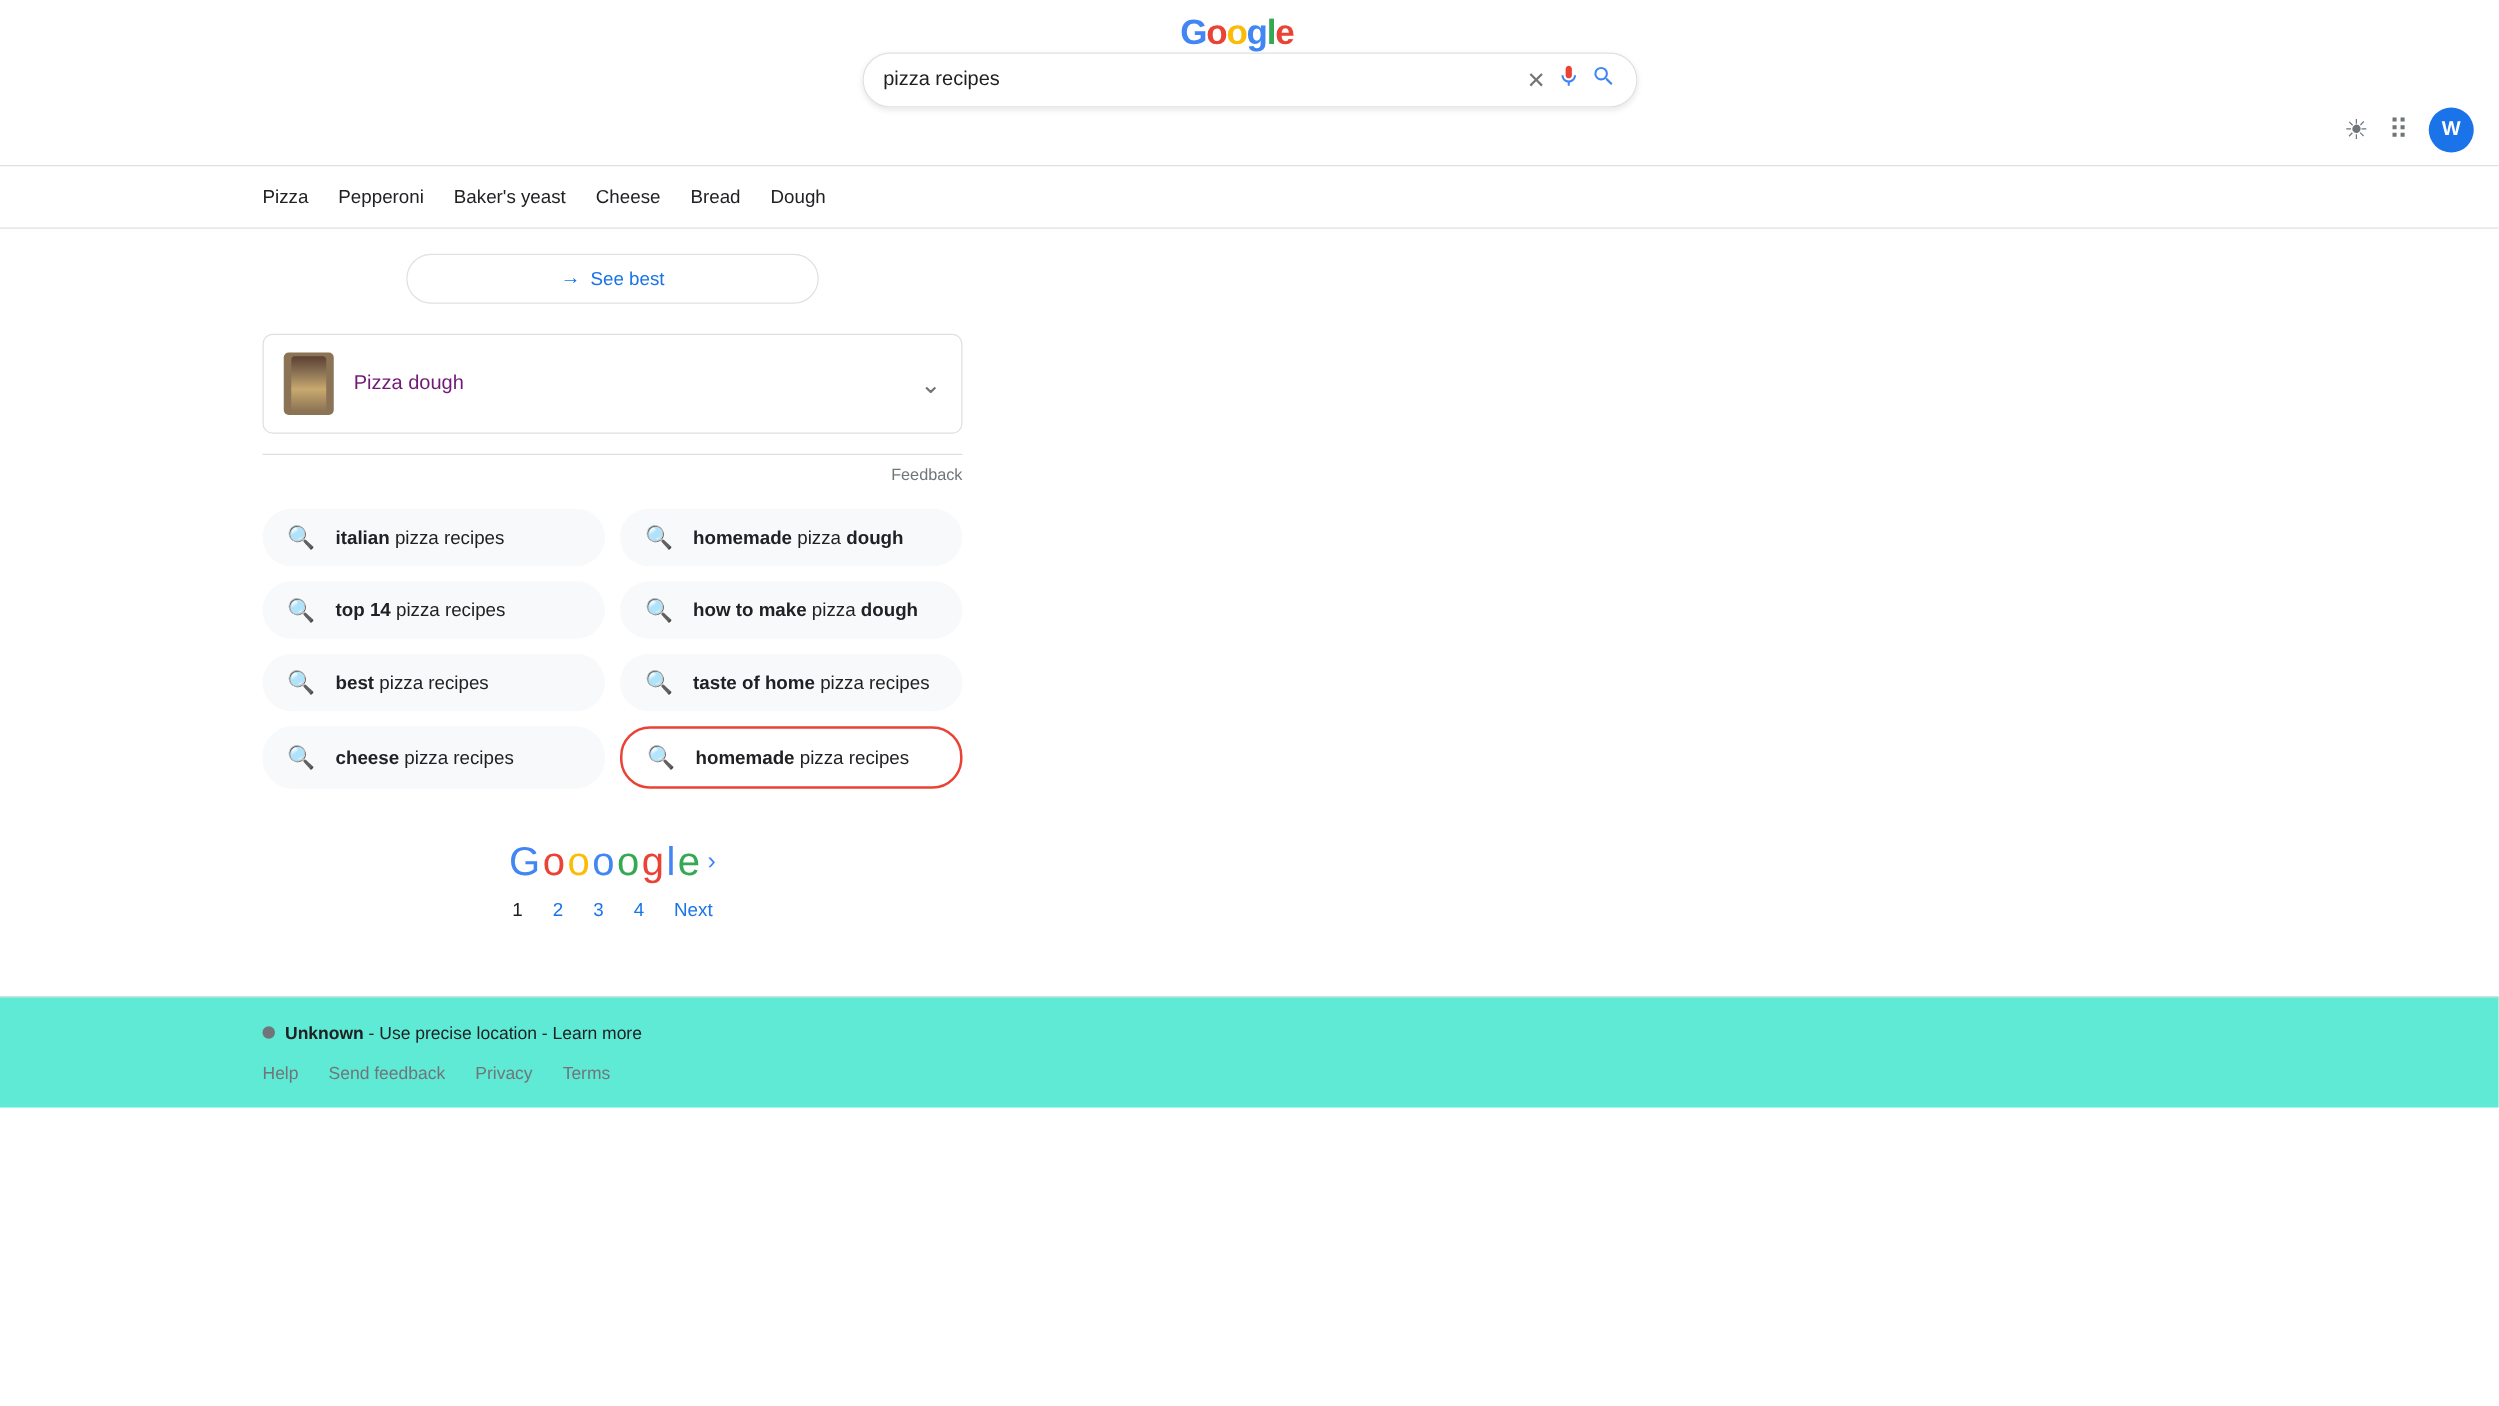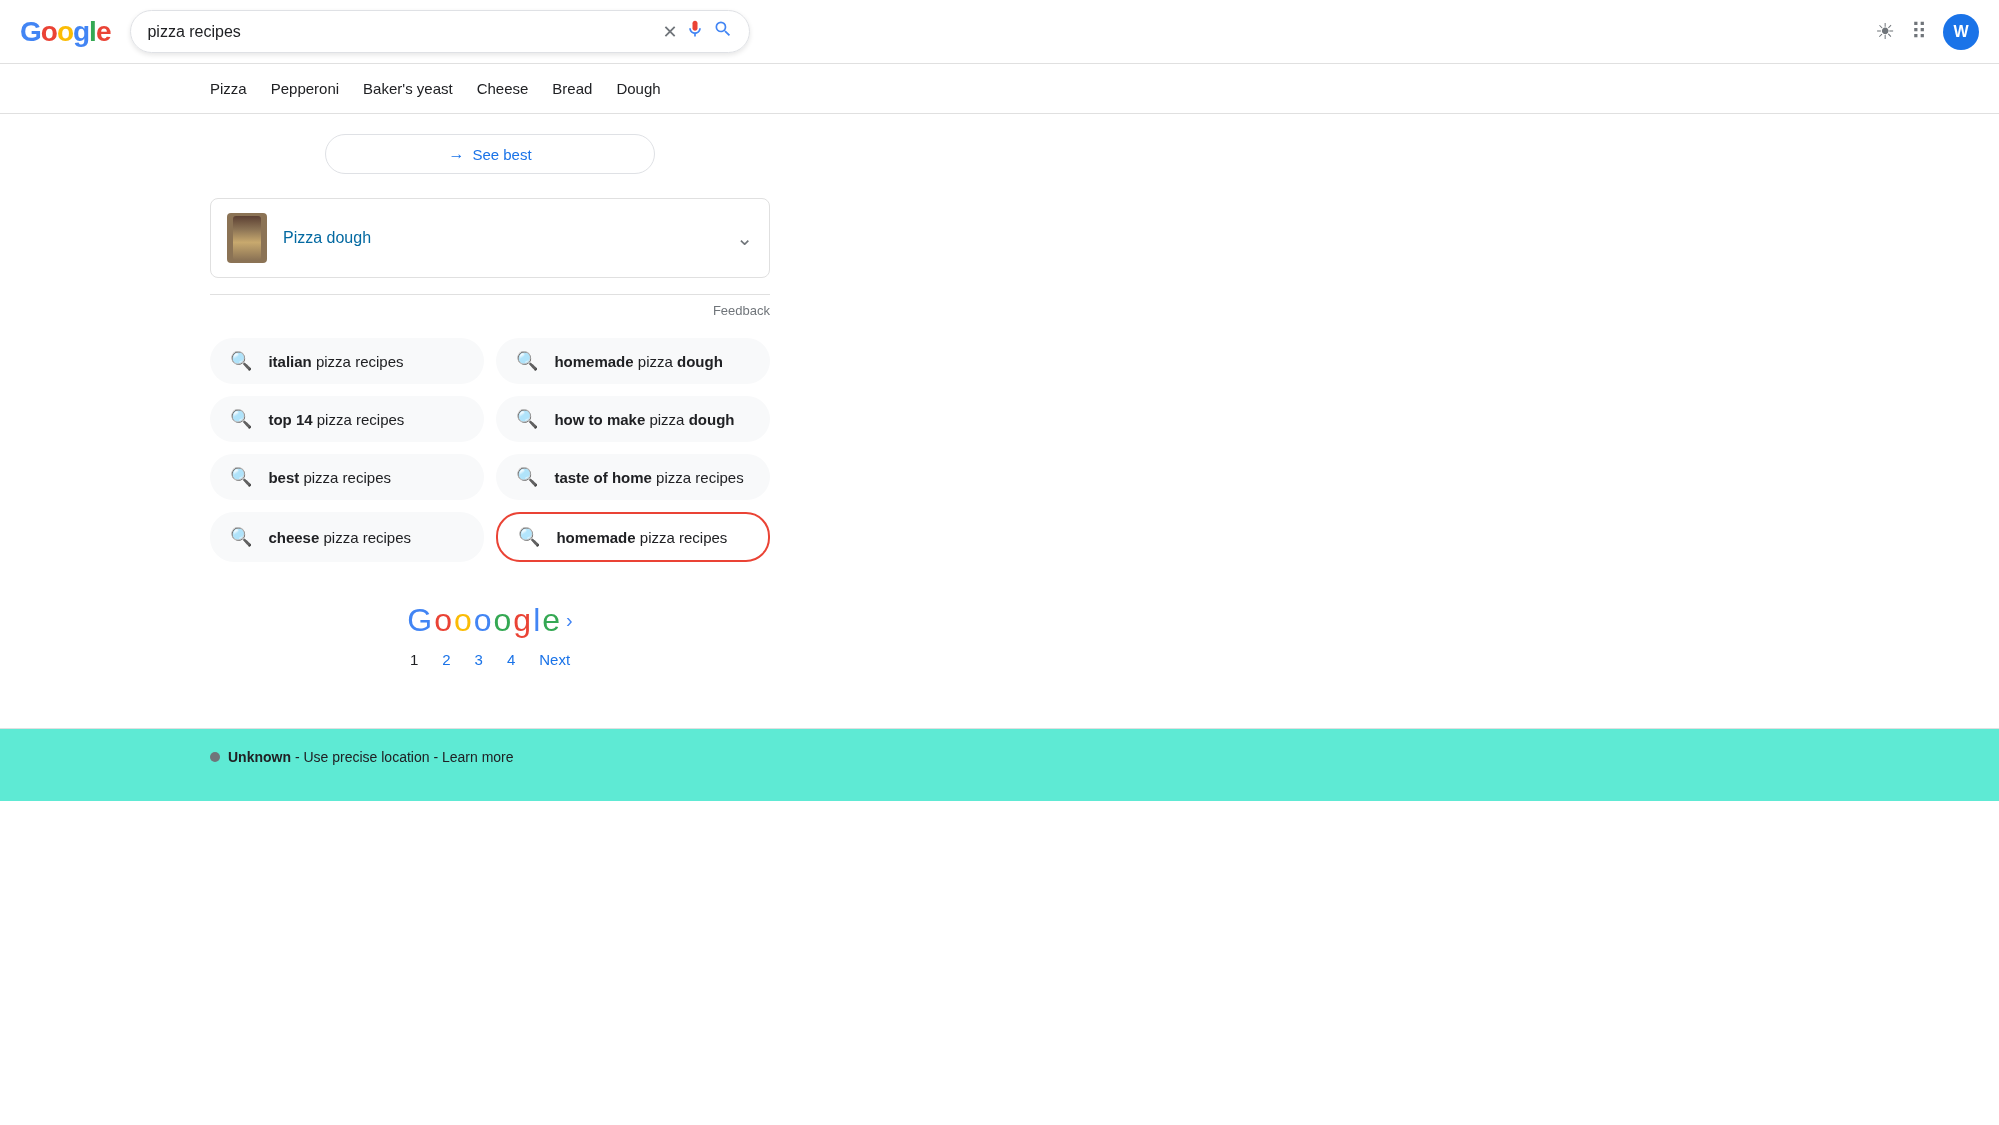--- a/index.html
+++ b/index.html
@@ -14,20 +14,21 @@
     
     .header {
       display: flex;
       align-items: center;
       padding: 10px 20px;
       border-bottom: 1px solid #e0e0e0;
       position: sticky;
       top: 0;
       background: #fff;
       z-index: 100;
+      flex-direction: column;
     }
     .google-logo {
       font-size: 28px;
       font-weight: bold;
       margin-right: 20px;
       letter-spacing: -1px;
       text-decoration: none;
     }
     .logo-G { color: #4285F4; }
     .logo-o1 { color: #EA4335; }
@@ -165,21 +166,21 @@
       flex-shrink: 0;
     }
     .accordion-thumb-inner {
       width: 28px;
       height: 44px;
       background: linear-gradient(to bottom, #5C4033 0%, #8B7355 30%, #C8A96E 60%, #8B7355 100%);
       border-radius: 3px;
     }
     .accordion-label {
       font-size: 16px;
-      color: #0369a1;
+      color: #701a75;
       flex: 1;
     }
     .accordion-chevron {
       color: #70757a;
       font-size: 20px;
     }
 
     
     .divider {
       border: none;
@@ -435,13 +436,19 @@
     </div>
   </div>
 
 </main>
 
 <footer class="footer">
   <div class="footer-location">
     <span class="location-dot"></span>
     <span><strong>Unknown</strong><span> - Use precise location - Learn more</span></span>
   </div>
+  <div class="footer-links">
+    <a href="#" class="footer-link">Help</a>
+    <a href="#" class="footer-link">Send feedback</a>
+    <a href="#" class="footer-link">Privacy</a>
+    <a href="#" class="footer-link">Terms</a>
+  </div>
 </footer>
 
 </body></html>

